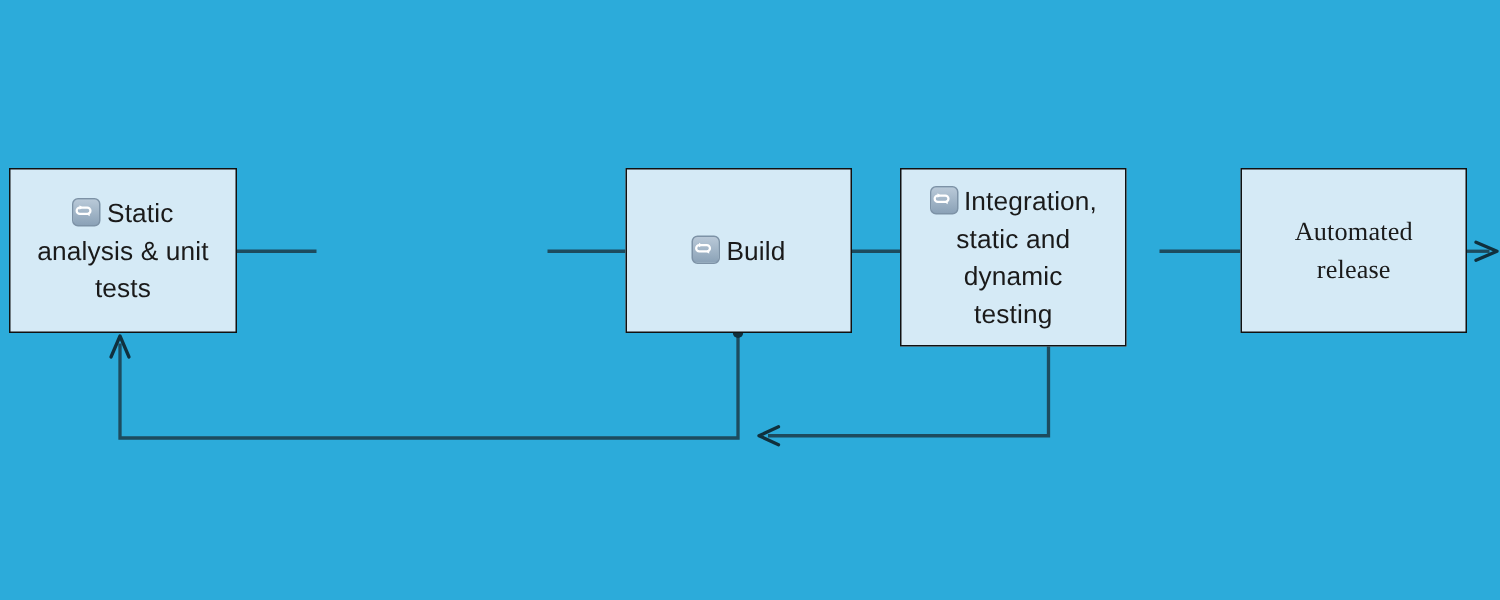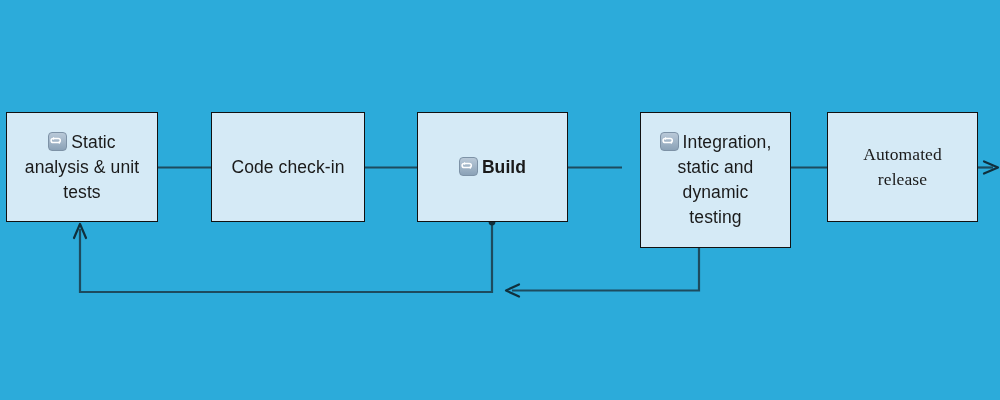--- a/index.html
+++ b/index.html
@@ -99,35 +99,32 @@
             <g fill="none" stroke="#ffffff" stroke-width="1.5" stroke-linecap="round">
               <path d="M3.2 4.4 h5.0 a2.1 2.1 0 0 1 0 4.2 h-5.0 a2.1 2.1 0 0 1 0 -4.2 z"></path>
             </g>
             <path d="M3.0 2.9 L5.2 4.4 L3.0 5.9 Z" fill="#ffffff"></path>
             <path d="M9.8 7.1 L7.6 8.6 L9.8 10.1 Z" fill="#ffffff"></path>
           </svg></span><span>Static
 analysis &amp; unit
 tests</span></div>
   </div>
 
-  <div class="node" style="left:211px; top:112px; width:154px; height:110px;">
-    <div class="node-label"><span>Code check-in</span></div>
-  </div>
 
-  <div class="node" style="left:417px; top:112px; width:151px; height:110px;font-weight:bold;">
+  <div class="node" style="left:417px; top:112px; width:151px; height:110px;">
     <div class="node-label"><span class="loop-icon"><svg width="13" height="13" viewBox="0 0 13 13">
             <g fill="none" stroke="#ffffff" stroke-width="1.5" stroke-linecap="round">
               <path d="M3.2 4.4 h5.0 a2.1 2.1 0 0 1 0 4.2 h-5.0 a2.1 2.1 0 0 1 0 -4.2 z"></path>
             </g>
             <path d="M3.0 2.9 L5.2 4.4 L3.0 5.9 Z" fill="#ffffff"></path>
             <path d="M9.8 7.1 L7.6 8.6 L9.8 10.1 Z" fill="#ffffff"></path>
           </svg></span><span>Build</span></div>
   </div>
 
-  <div class="node" style="left:640px; top:112px; width:151px; height:136px;">
+  <div class="node" style="left:600px; top:112px; width:151px; height:119px;">
     <div class="node-label"><span class="loop-icon"><svg width="13" height="13" viewBox="0 0 13 13">
             <g fill="none" stroke="#ffffff" stroke-width="1.5" stroke-linecap="round">
               <path d="M3.2 4.4 h5.0 a2.1 2.1 0 0 1 0 4.2 h-5.0 a2.1 2.1 0 0 1 0 -4.2 z"></path>
             </g>
             <path d="M3.0 2.9 L5.2 4.4 L3.0 5.9 Z" fill="#ffffff"></path>
             <path d="M9.8 7.1 L7.6 8.6 L9.8 10.1 Z" fill="#ffffff"></path>
           </svg></span><span>Integration,
 static and
 dynamic
 testing</span></div>

